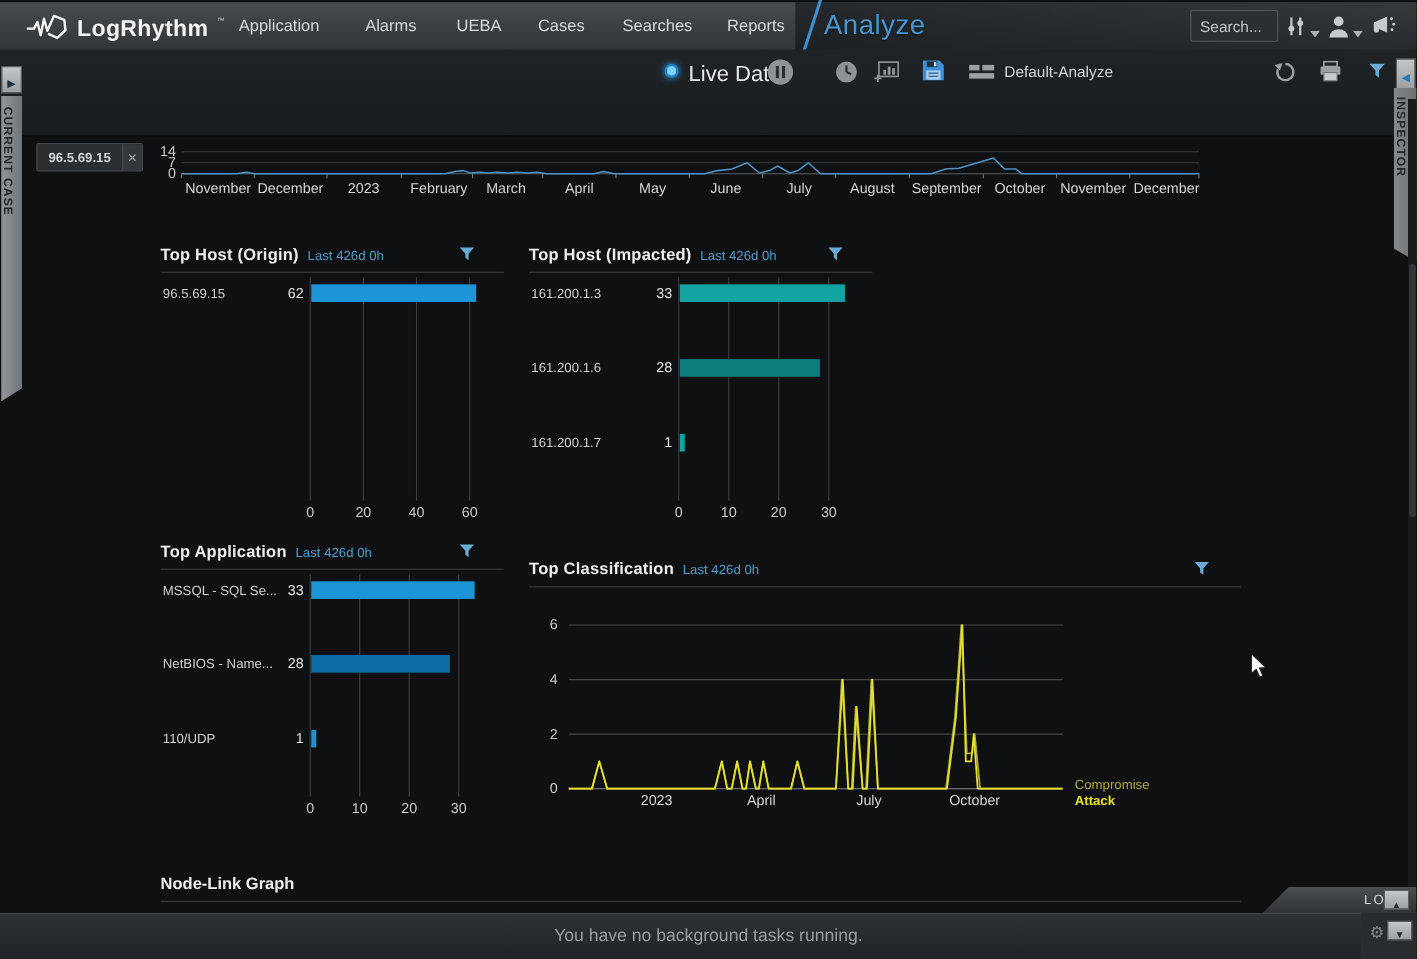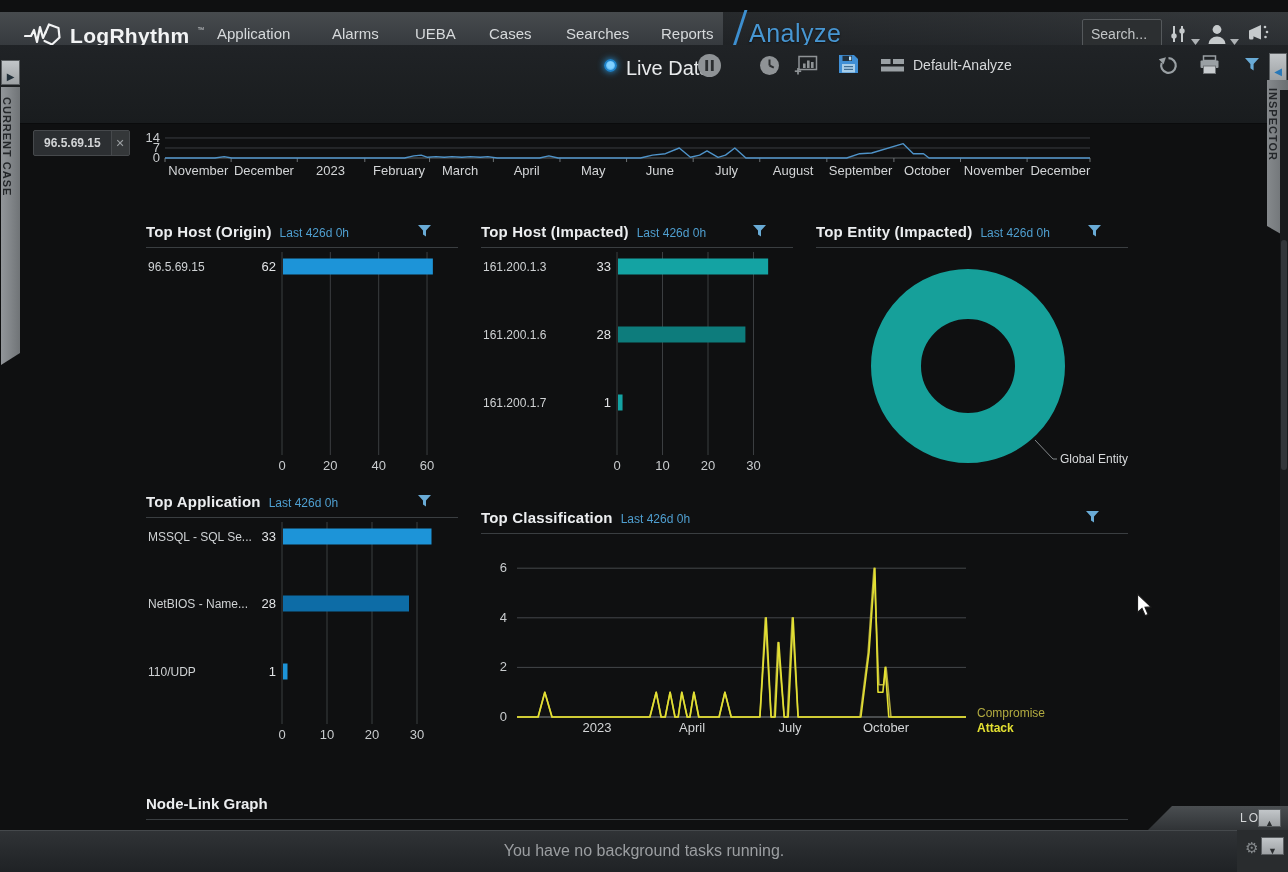--- a/index.html
+++ b/index.html
@@ -3,21 +3,21 @@
 <meta charset="utf-8">
 <style>
   html,body{margin:0;padding:0;background:#000;}
   *{box-sizing:border-box;}
   .stage{position:relative;width:1288px;height:872px;overflow:hidden;
          background:#0f1011;font-family:"Liberation Sans",sans-serif;
          -webkit-font-smoothing:antialiased;}
   .abs{position:absolute;}
 
   
-  .topnav{position:absolute;left:0;top:12px;width:1288px;height:45px;
+  .topnav{position:absolute;left:0;top:2px;width:1288px;height:45px;
           background:linear-gradient(#474b4e,#313539);border-bottom:1px solid #141618;}
   .nav-dark{position:absolute;top:0;height:45px;left:723px;right:0;
             background:linear-gradient(100deg,rgba(12,14,16,.55),rgba(22,25,28,.35));}
   .nav-diag{position:absolute;top:-2px;left:736px;width:3px;height:52px;
             background:#3d8fd0;transform:skewX(-18deg);}
   .brand{position:absolute;left:24px;top:8px;display:flex;align-items:center;gap:8px;}
   .brand-text{color:#f2f3f4;font-size:21px;font-weight:bold;letter-spacing:.3px;}
   .brand-tm{color:#c9cccf;font-size:7px;vertical-align:top;position:relative;top:-7px;}
   .navitem{position:absolute;top:13px;color:#d6d9db;font-size:15px;cursor:default;}
   .nav-active{position:absolute;top:7px;color:#4796d2;font-size:25px;letter-spacing:.5px;
@@ -309,35 +309,20 @@
         <rect x="137" y="10.5" width="150.15" height="16" fill="#14a3a3"></rect>
         <text x="2" y="90.5" fill="#cfd2d4" font-size="12">161.200.1.6</text>
         <text x="130" y="90.5" text-anchor="end" fill="#e2e4e6" font-size="13">28</text>
         <rect x="137" y="78.5" width="127.39999999999999" height="16" fill="#0d7c7c"></rect>
         <text x="2" y="158.5" fill="#cfd2d4" font-size="12">161.200.1.7</text>
         <text x="130" y="158.5" text-anchor="end" fill="#e2e4e6" font-size="13">1</text>
         <rect x="137" y="146.5" width="4.55" height="16" fill="#14a3a3"></rect>
       </svg>
   </div>
 
-  <div class="panel" style="left:816px;top:220px;width:312px;height:264px">
-    <div class="phead">
-      <span class="ptitle">Top Entity (Impacted)</span><span class="ptime">Last 426d 0h</span>
-      <span class="pfunnel" style="right:26px">
-        <svg width="15" height="14">
-            <polygon points="1,1 14,1 9,6.6 9,12.6 6,10.4 6,6.6" fill="#69abd6"></polygon>
-          </svg></span>
-    </div>
-    <div class="pdivider"></div>
-    <svg id="chart-entity" class="chartsvg" style="top:28px" width="312" height="234">
-        <circle cx="152" cy="118" r="72" fill="none" stroke="#16a09a" stroke-width="50"></circle>
-        <polyline points="219,192 237,211 241,211" fill="none" stroke="#84888b" stroke-width="1"></polyline>
-        <text x="244" y="215" fill="#d8dadc" font-size="12">Global Entity</text>
-      </svg>
-  </div>
 
   <div class="panel" style="left:146px;top:490px;width:312px;height:266px">
     <div class="phead">
       <span class="ptitle">Top Application</span><span class="ptime">Last 426d 0h</span>
       <span class="pfunnel" style="right:26px">
         <svg width="15" height="14">
             <polygon points="1,1 14,1 9,6.6 9,12.6 6,10.4 6,6.6" fill="#69abd6"></polygon>
           </svg></span>
     </div>
     <div class="pdivider"></div>

